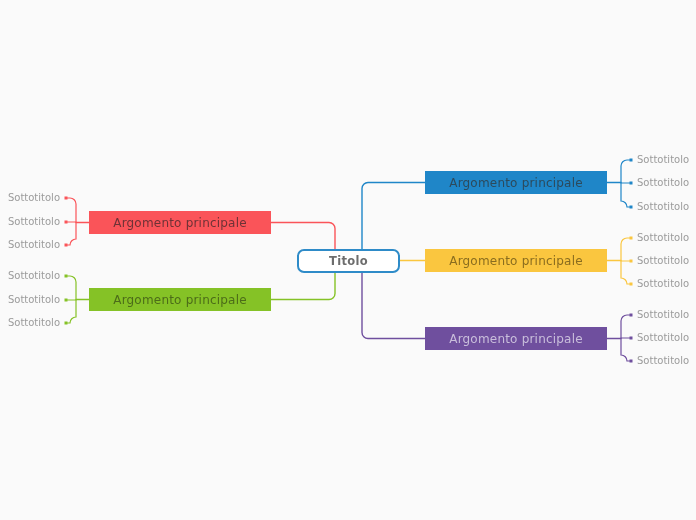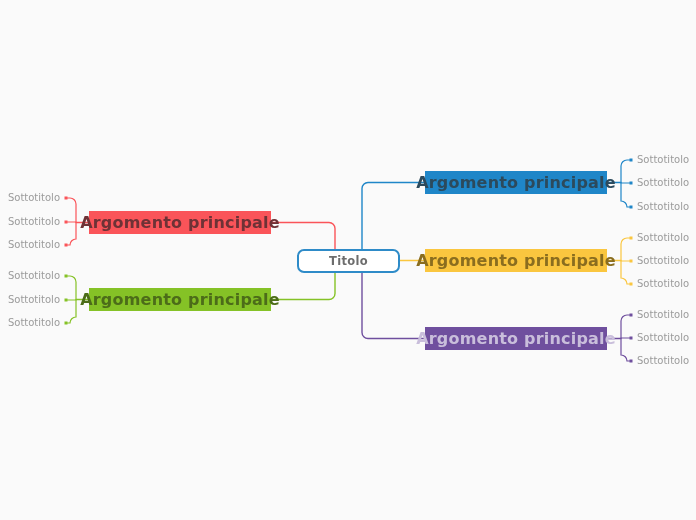--- a/index.html
+++ b/index.html
@@ -58,22 +58,22 @@
   
   .topic-node {
     position: absolute;
     box-sizing: border-box;
     display: flex;
     align-items: center;
     justify-content: center;
     z-index: 4;
   }
   .topic-node-label {
-    font-size: 16px;
-    font-weight: bold;
+    font-size: 12px;
+    font-weight: normal;
     letter-spacing: 0.2px;
     white-space: nowrap;
   }
 
   
   .subtopic-label {
     position: absolute;
     font-size: 10px;
     color: #9b9b9b;
     white-space: nowrap;

